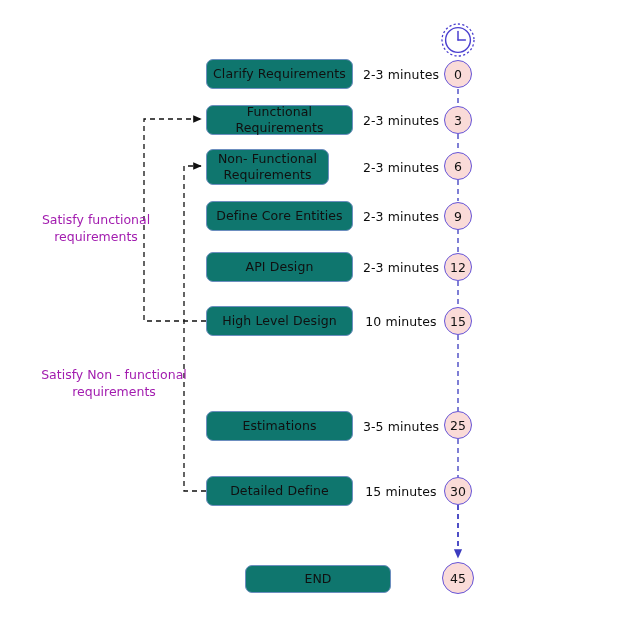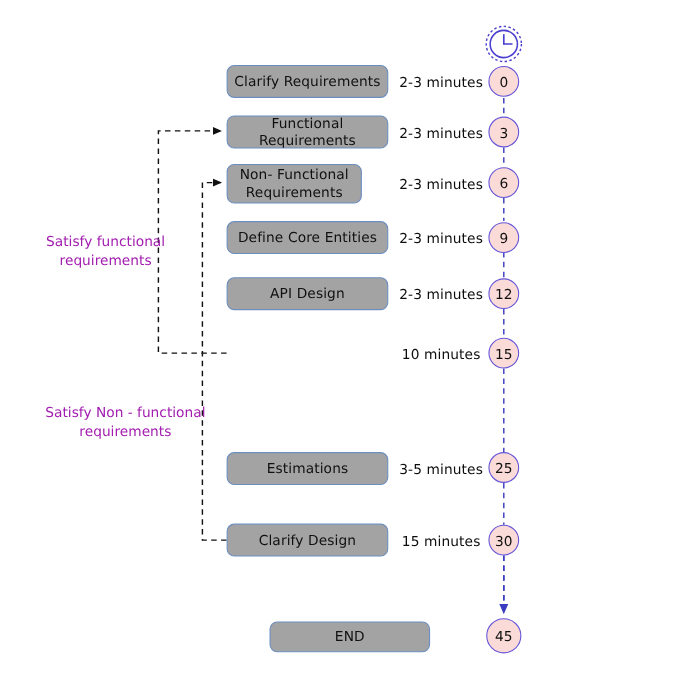--- a/index.html
+++ b/index.html
@@ -22,21 +22,21 @@
     position: absolute;
     left: 0;
     top: 0;
     width: 628px;
     height: 632px;
     pointer-events: none;
   }
   .node-box {
     position: absolute;
     box-sizing: border-box;
-    background: #a3a3a3;
+    background: #0f766e;
     border: 1.4px solid #6c8ebf;
     border-radius: 7px;
     display: flex;
     align-items: center;
     justify-content: center;
     text-align: center;
     color: #101010;
     font-size: 12.5px;
     line-height: 16px;
     letter-spacing: 0.1px;
@@ -131,24 +131,25 @@
 
   <div class="node-box" style="left:206px; top:105px; width:147px; height:30px;">Functional Requirements</div>
 
   <div class="node-box" style="left:206px; top:149px; width:123px; height:36px;">Non- Functional
 Requirements</div>
 
   <div class="node-box" style="left:206px; top:201px; width:147px; height:30px;">Define Core Entities</div>
 
   <div class="node-box" style="left:206px; top:252px; width:147px; height:30px;">API Design</div>
 
+  <div class="node-box" style="left:206px; top:306px; width:147px; height:30px;">High Level Design</div>
 
   <div class="node-box" style="left:206px; top:411px; width:147px; height:30px;">Estimations</div>
 
-  <div class="node-box" style="left:206px; top:476px; width:147px; height:30px;">Clarify Design</div>
+  <div class="node-box" style="left:206px; top:476px; width:147px; height:30px;">Detailed Define</div>
 
   <div class="node-box" style="left:208px; top:565px; width:146px; height:28px;margin-left:37px;">END</div>
 
   <div class="time-label" style="left:362px; top:59px; width:78px; height:30px;">2-3 minutes</div>
 
   <div class="time-label" style="left:362px; top:105px; width:78px; height:30px;">2-3 minutes</div>
 
   <div class="time-label" style="left:362px; top:149px; width:78px; height:36px;">2-3 minutes</div>
 
   <div class="time-label" style="left:362px; top:201px; width:78px; height:30px;">2-3 minutes</div>

